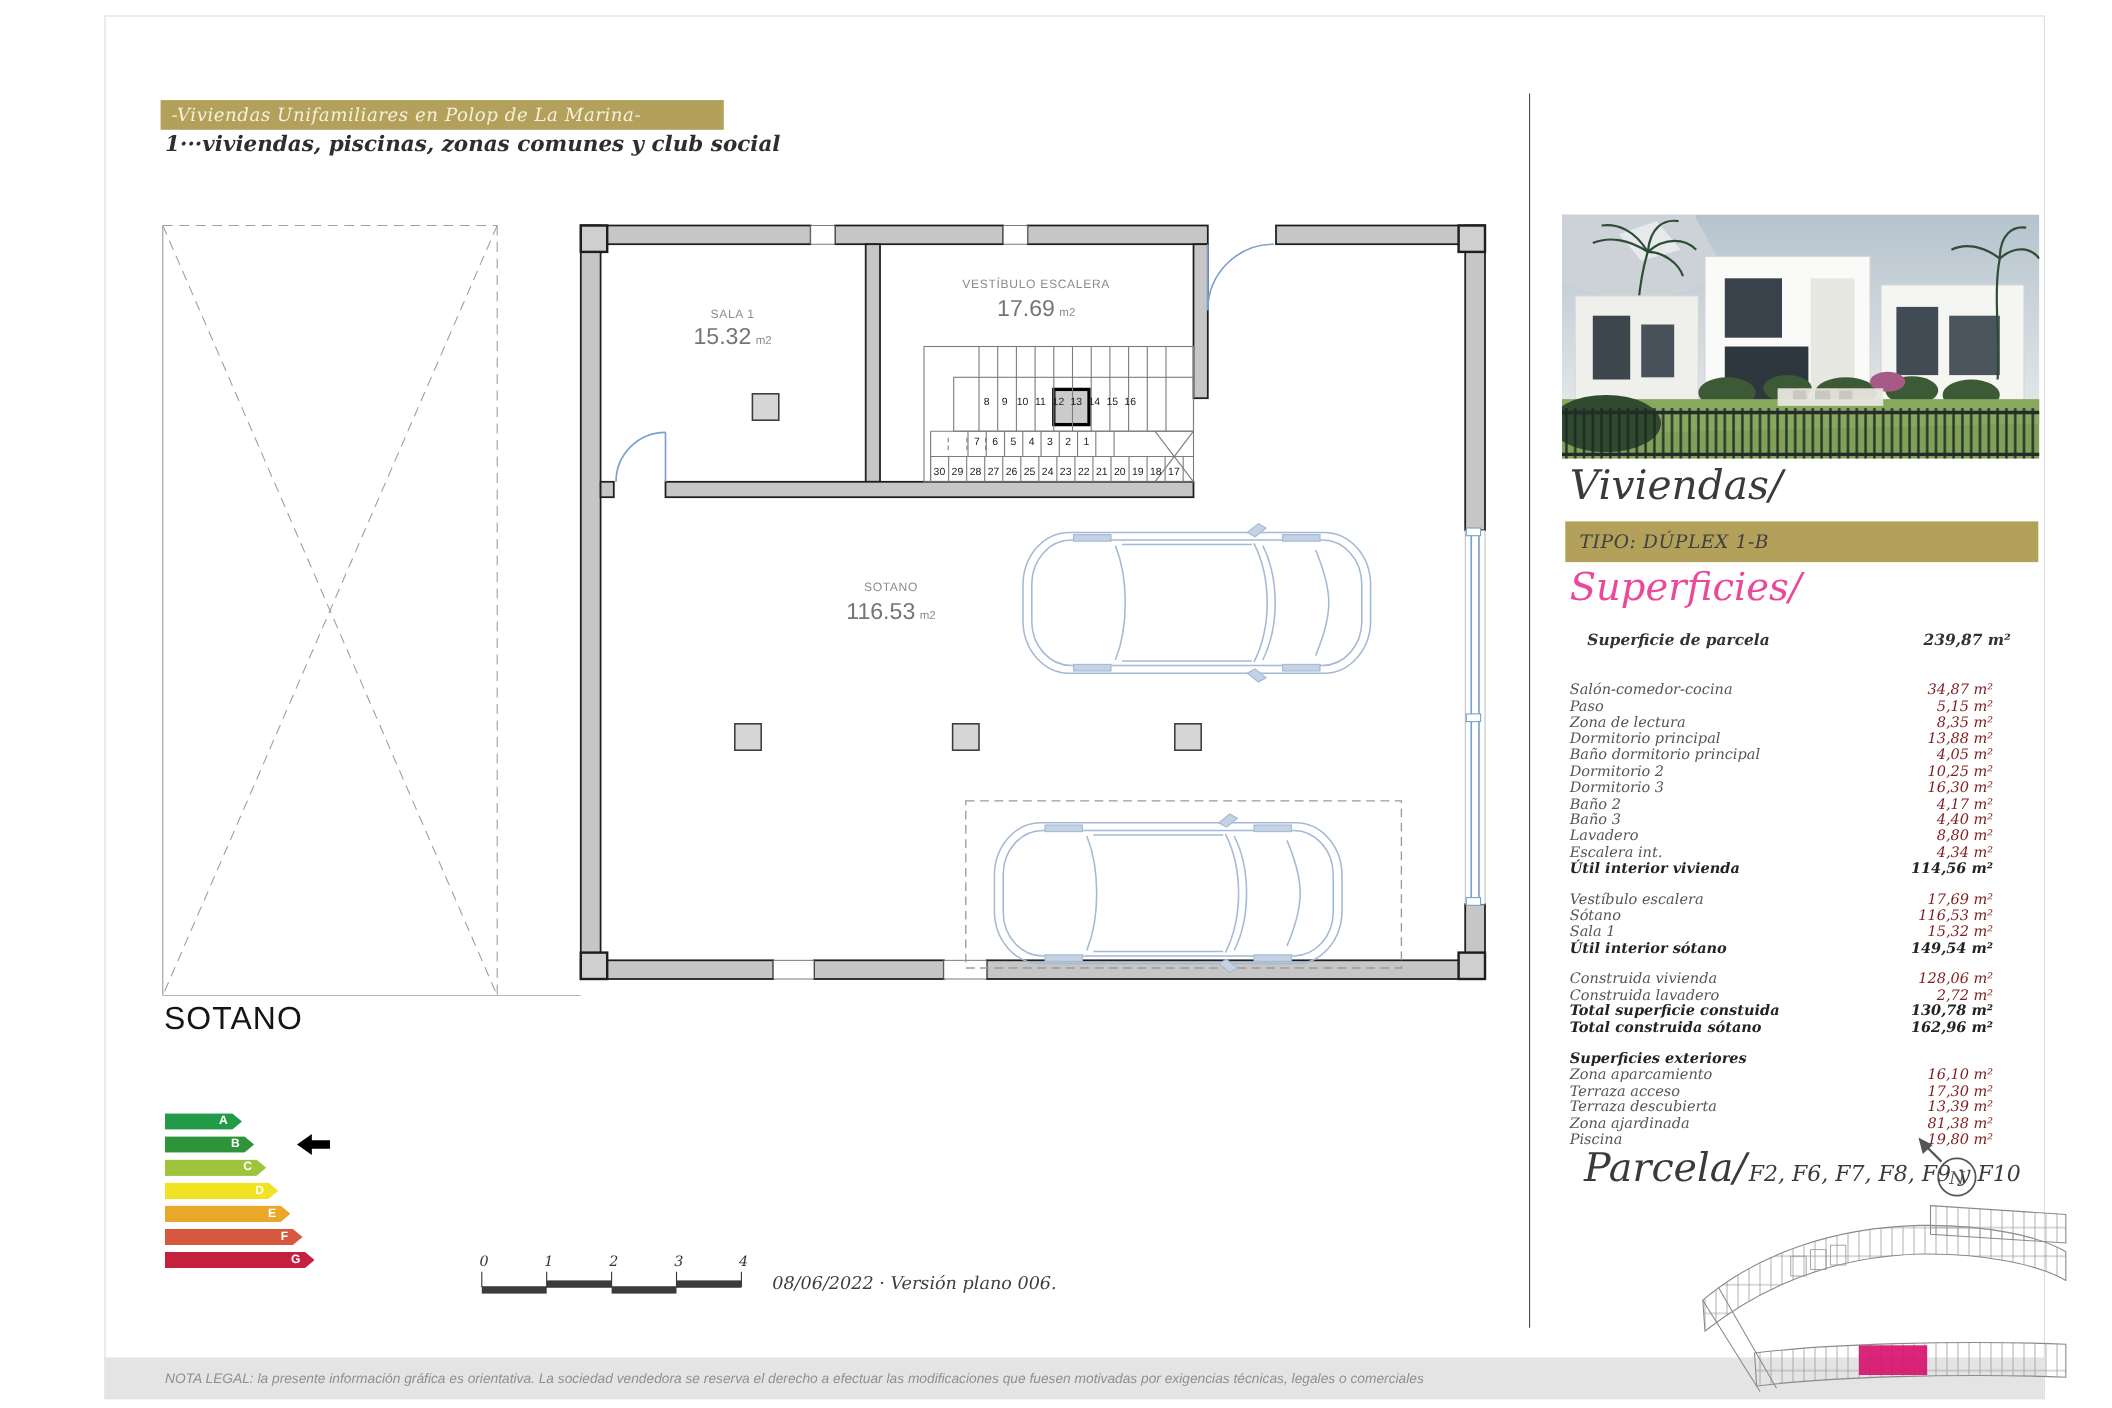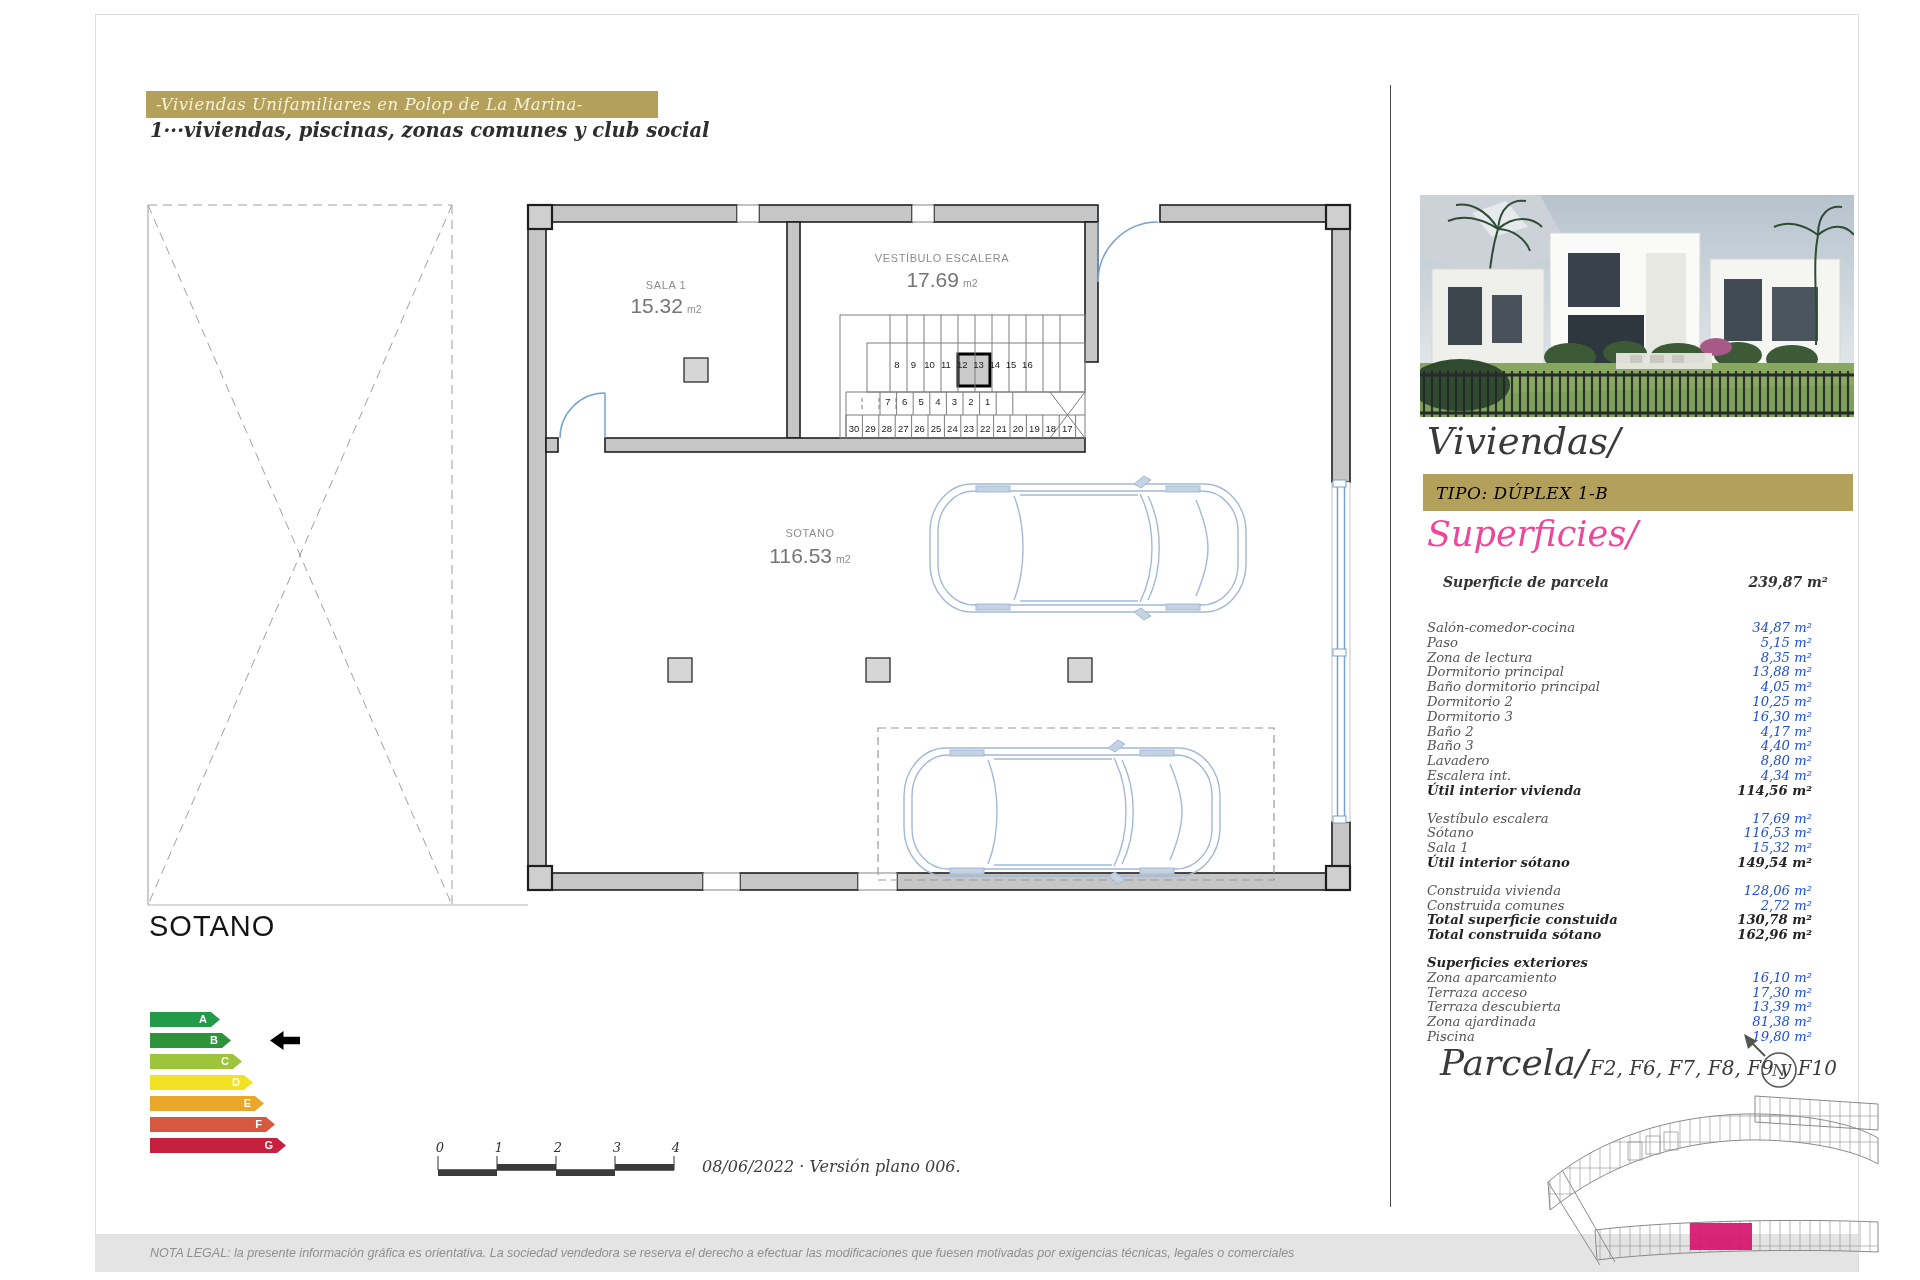--- a/index.html
+++ b/index.html
@@ -51,29 +51,29 @@
     font-family:"DejaVu Serif",serif;font-style:italic;font-size:13px;color:#333;}
   #scale-svg{left:436px;top:1156px;}
   #version-note{left:702px;top:1157px;font-size:16px;color:#3d3d3d;}
 
   
   #divider{left:1390px;top:85px;width:1px;height:1122px;background:#4a4a4a;}
   #villa-photo{left:1420px;top:195px;}
   #viviendas-title{left:1427px;top:420px;font-size:37px;color:#3a3a3a;}
   #type-banner{left:1423px;top:474px;width:430px;height:37px;background:var(--gold);
     display:flex;align-items:center;padding-left:13px;box-sizing:border-box;}
-  #type-banner span{font-size:17px;color:#000000;letter-spacing:.5px;}
+  #type-banner span{font-size:17px;color:#404040;letter-spacing:.5px;}
   #superficies-title{left:1427px;top:514px;font-size:35px;color:#ec4899;}
   #parcela-area-row{left:1427px;top:574px;width:385px;display:flex;justify-content:space-between;
     font-family:"DejaVu Serif",serif;font-style:italic;font-size:14px;font-weight:600;color:#333;margin-left:16px;}
   #sup-groups{left:1427px;top:601px;width:385px;margin-top:20px;}
   .sup-group{margin-bottom:13px;}
   .sup-row{display:flex;justify-content:space-between;font-family:"DejaVu Serif",serif;
     font-style:italic;font-size:13.2px;line-height:14.8px;color:#555;}
-  .sup-row .val{color:#1d4ed8;}
+  .sup-row .val{color:#7f1d1d;}
   .sup-row.bold{font-weight:bold;color:#232323;}
   .sup-row.bold .val{color:#232323;}
 
   #parcela-heading{left:1440px;top:1042px;display:flex;align-items:baseline;}
   #parcela-heading .big{font-size:36px;color:#3a3a3a;}
   #parcela-heading .codes{font-size:20px;color:#3a3a3a;margin-left:2px;}
   #compass{left:1735px;top:1030px;}
   #site-map{left:1540px;top:1090px;}
 
   
@@ -416,21 +416,21 @@
         <span class="lab">Útil interior sótano</span>
         <span class="val">149,54 m²</span>
       </div>
     </div>
     <div class="sup-group">
       <div class="sup-row">
         <span class="lab">Construida vivienda</span>
         <span class="val">128,06 m²</span>
       </div>
       <div class="sup-row">
-        <span class="lab">Construida comunes</span>
+        <span class="lab">Construida lavadero</span>
         <span class="val">2,72 m²</span>
       </div>
       <div class="sup-row bold">
         <span class="lab">Total superficie constuida</span>
         <span class="val">130,78 m²</span>
       </div>
       <div class="sup-row bold">
         <span class="lab">Total construida sótano</span>
         <span class="val">162,96 m²</span>
       </div>

